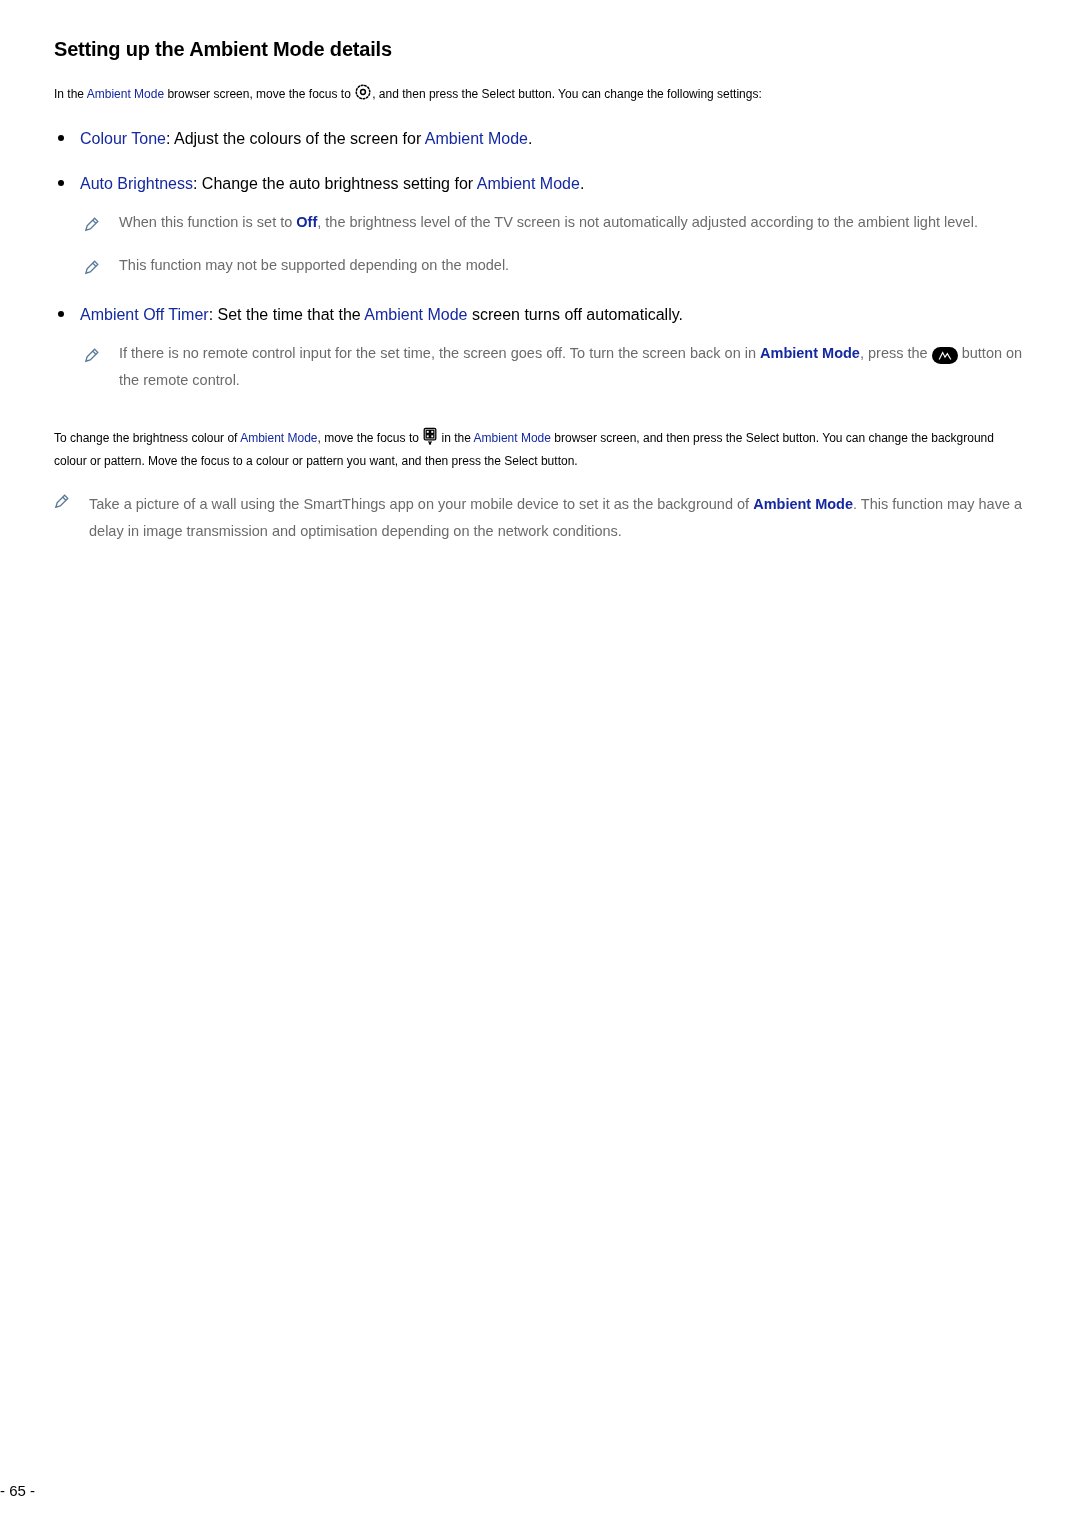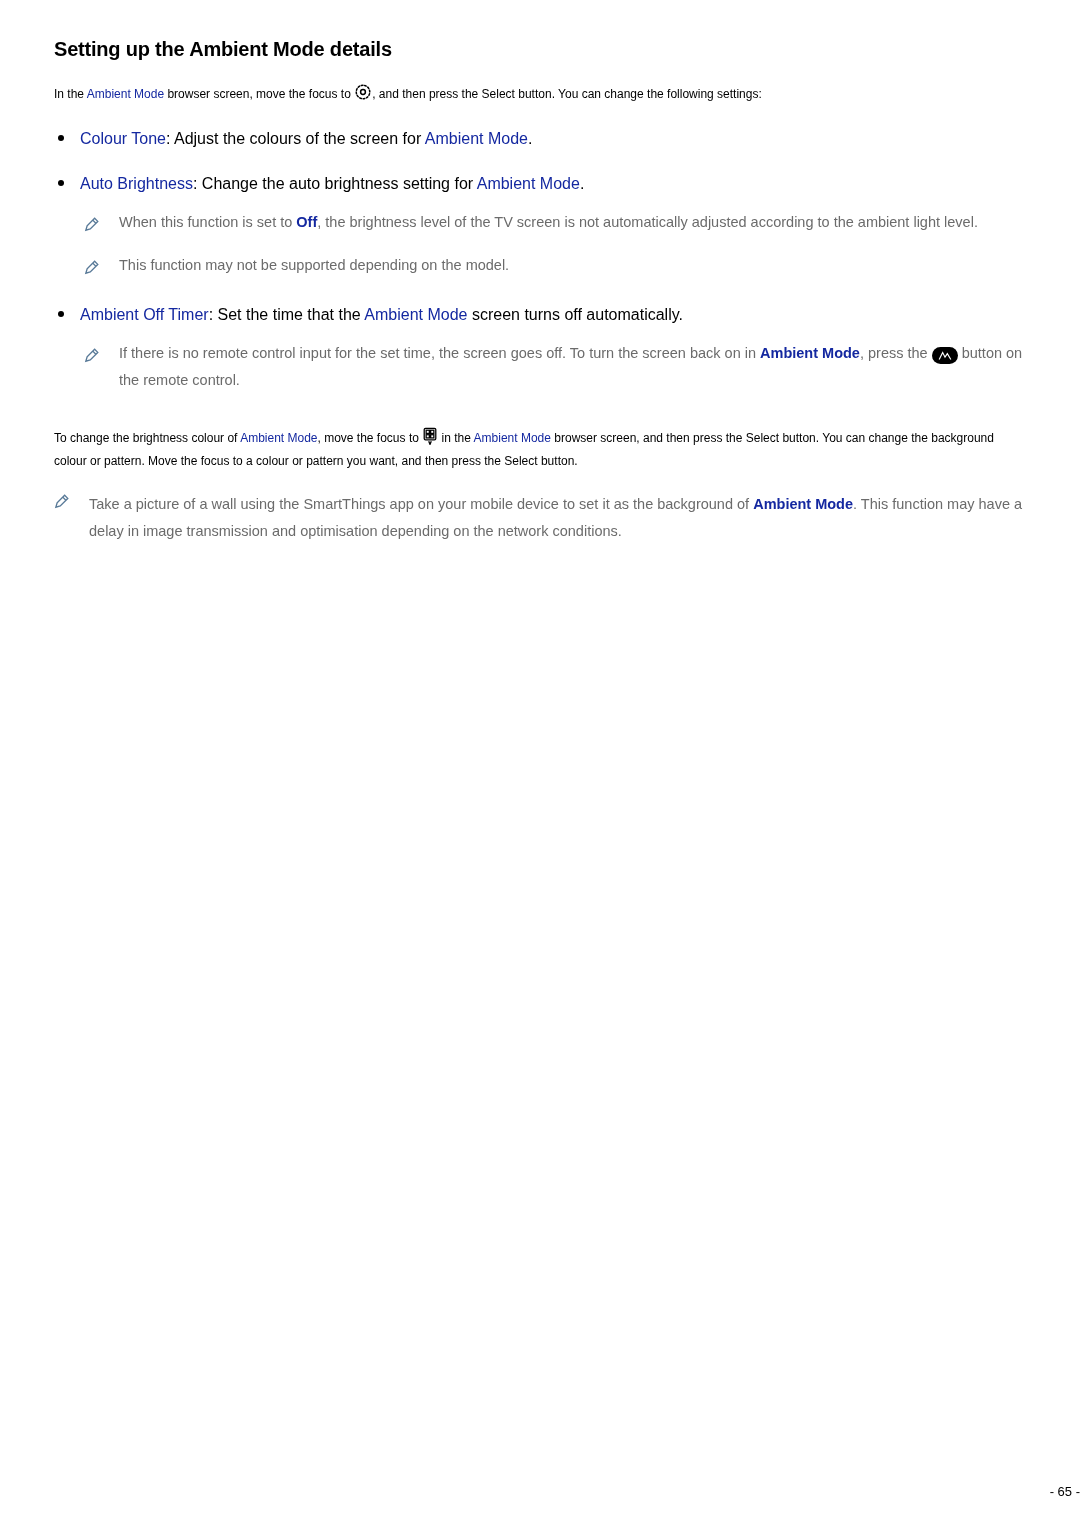--- a/index.html
+++ b/index.html
@@ -80,22 +80,22 @@
       background: #000;
       border-radius: 9px;
       vertical-align: -3px;
     }
     .section { margin-bottom: 34px; }
     .page-footer {
       position: absolute;
       bottom: 28px;
       left: 0;
       right: 0;
-      text-align: right;
-      font-size: 13px;
+      text-align: left;
+      font-size: 15px;
       color: #000;
     }
   </style>
 </head>
 <body>
 
 <div class="section">
   <h2 class="heading">Setting up the Ambient Mode details</h2>
 
   <p class="body-text">

